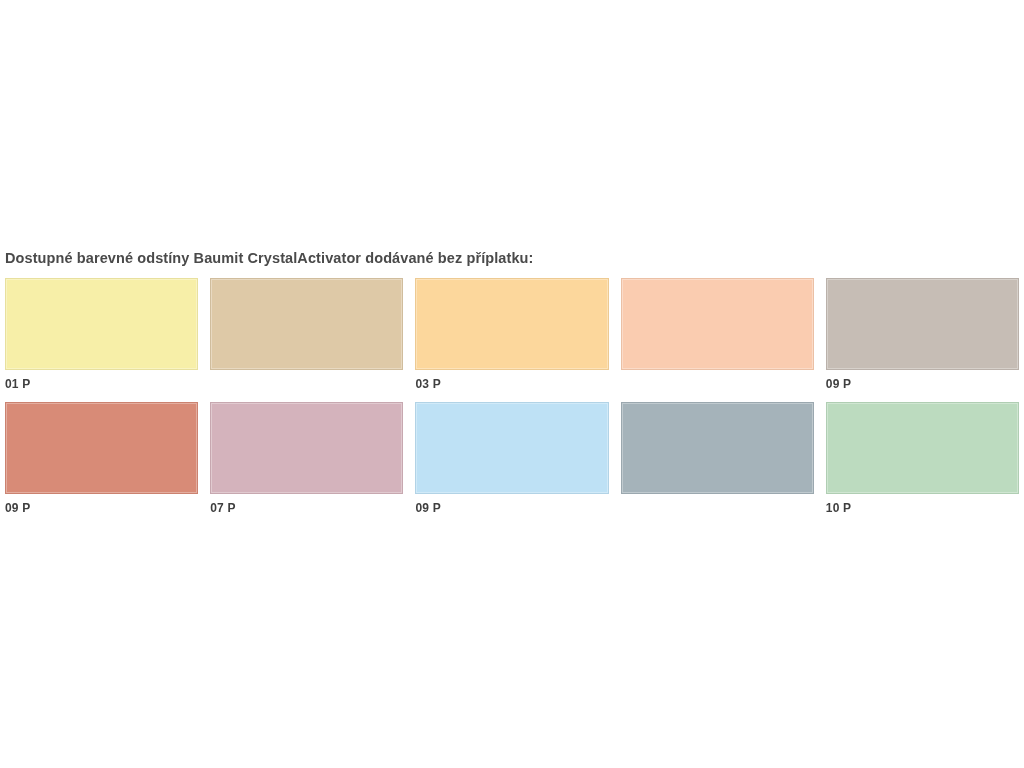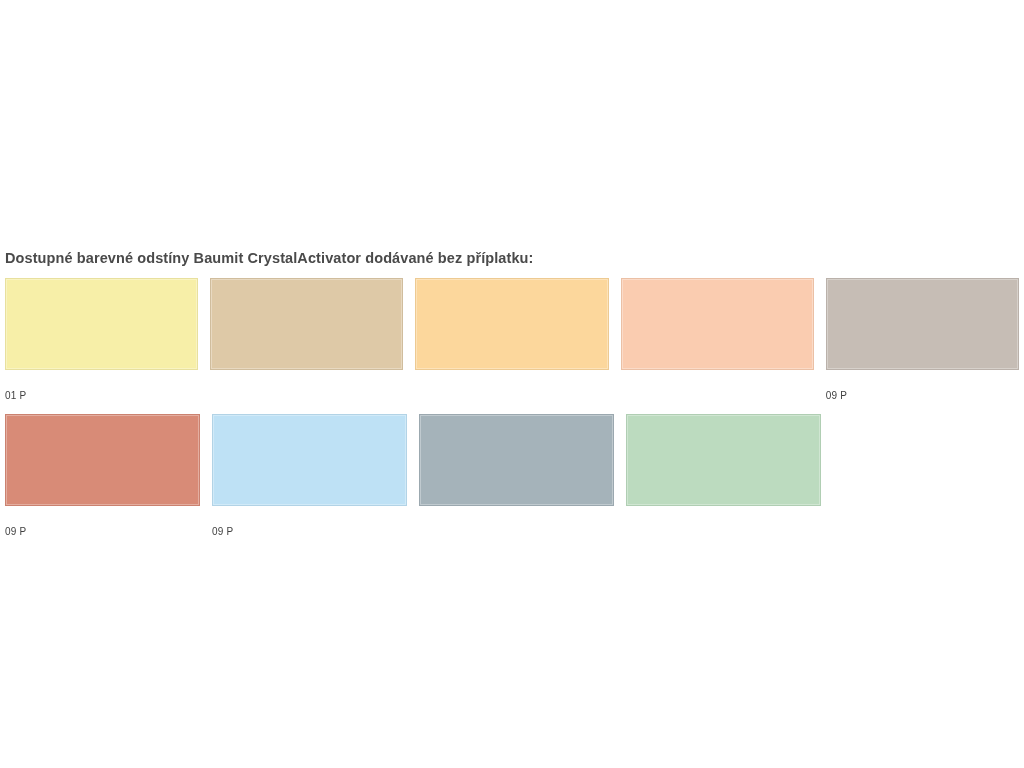--- a/index.html
+++ b/index.html
@@ -52,25 +52,26 @@
 
   .swatch-chip {
     width: 100%;
     height: 92px;
     box-sizing: border-box;
     border: 1px solid rgba(0, 0, 0, 0.06);
     box-shadow: inset 0 0 0 1px rgba(255, 255, 255, 0.30);
   }
 
   .swatch-label {
-    font-size: 10px;
+    font-size: 12px;
     line-height: 16px;
     color: #3f3f3f;
-    padding-top: 18px;
+    padding-top: 6px;
     letter-spacing: 0.2px;
+    font-weight: bold;
   }
 </style>
 </head>
 <body>
 
 <div class="page">
 
   <section class="palette-block">
 
     <h1 class="palette-heading">Dostupné barevné odstíny Baumit CrystalActivator dodávané bez příplatku:</h1>
@@ -78,42 +79,48 @@
     <div class="swatch-row">
       <div class="swatch-cell">
         <div class="swatch-chip" style="background-color: rgb(247, 239, 168);"></div>
         <div class="swatch-label">01 P</div>
       </div>
       <div class="swatch-cell">
         <div class="swatch-chip" style="background-color: rgb(222, 201, 167);"></div>
       </div>
       <div class="swatch-cell">
         <div class="swatch-chip" style="background-color: rgb(252, 215, 156);"></div>
+        <div class="swatch-label">03 P</div>
       </div>
       <div class="swatch-cell">
         <div class="swatch-chip" style="background-color: rgb(250, 204, 176);"></div>
       </div>
       <div class="swatch-cell">
         <div class="swatch-chip" style="background-color: rgb(198, 189, 181);"></div>
         <div class="swatch-label">09 P</div>
       </div>
     </div>
 
     <div class="swatch-row">
       <div class="swatch-cell">
         <div class="swatch-chip" style="background-color: rgb(216, 139, 119);"></div>
         <div class="swatch-label">09 P</div>
       </div>
       <div class="swatch-cell">
+        <div class="swatch-chip" style="background-color: rgb(212, 179, 188);"></div>
+        <div class="swatch-label">07 P</div>
+      </div>
+      <div class="swatch-cell">
         <div class="swatch-chip" style="background-color: rgb(190, 225, 245);"></div>
         <div class="swatch-label">09 P</div>
       </div>
       <div class="swatch-cell">
         <div class="swatch-chip" style="background-color: rgb(165, 179, 186);"></div>
       </div>
       <div class="swatch-cell">
         <div class="swatch-chip" style="background-color: rgb(188, 219, 191);"></div>
+        <div class="swatch-label">10 P</div>
       </div>
     </div>
 
   </section>
 
 </div>
 
 </body></html>

